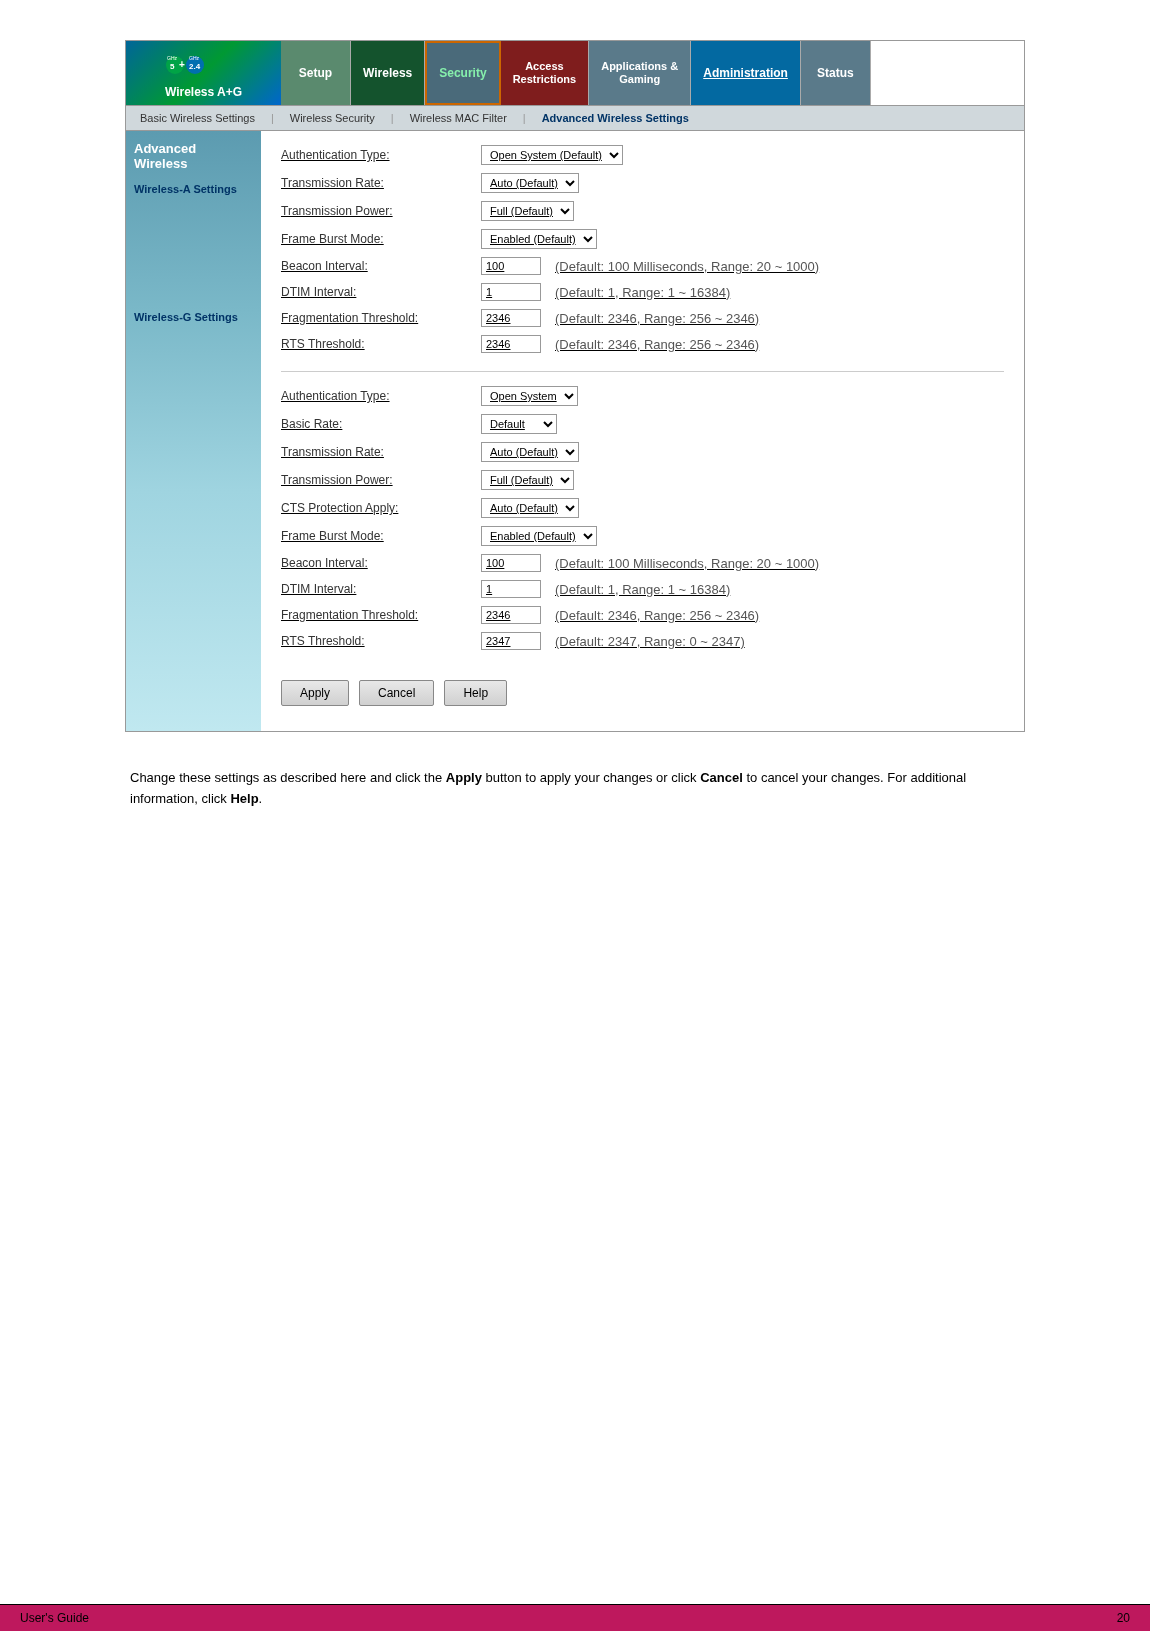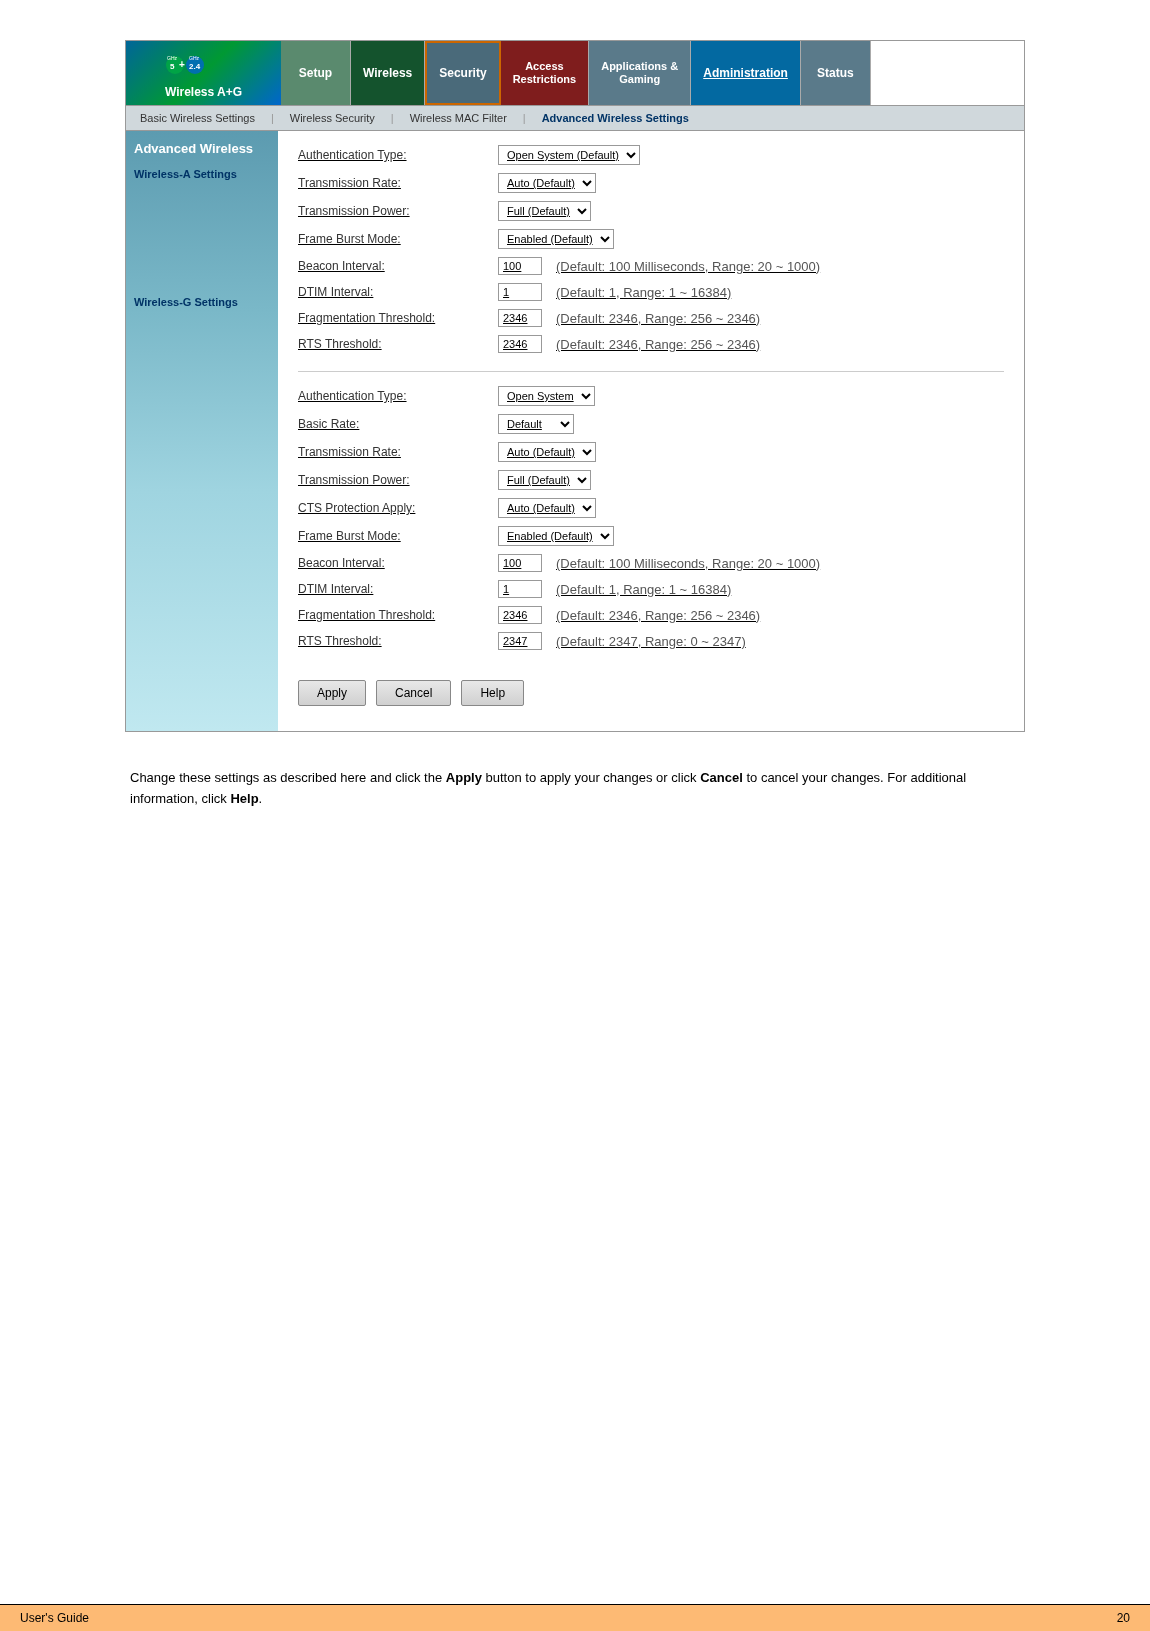--- a/index.html
+++ b/index.html
@@ -58,21 +58,21 @@
       cursor: pointer;
       display: flex;
       align-items: center;
       justify-content: center;
       min-width: 70px;
       border-right: 1px solid #aaa;
     }
 
     .nav-tab.setup { background: #5a8a6e; }
     .nav-tab.wireless { background: #14532d; }
-    .nav-tab.security { background: #4a6a7a; border: 2px solid #cc6600; color: #ffffff; }
+    .nav-tab.security { background: #4a6a7a; border: 2px solid #cc6600; color: #86efac; }
     .nav-tab.access { background: #7f1d1d; }
     .nav-tab.applications { background: #5a7a8a; }
     .nav-tab.administration { background: #0369a1; text-decoration: underline; }
     .nav-tab.status { background: #5a7a8a; }
 
     
     .sub-nav {
       display: flex;
       background: #d0d8dc;
       border-bottom: 1px solid #999;
@@ -99,21 +99,21 @@
     }
 
     
     .content-area {
       display: flex;
       background: #fff;
     }
 
     
     .left-sidebar {
-      width: 152px;
+      width: 135px;
       background: linear-gradient(180deg, #5c9bb0 0%, #7ab8c8 30%, #9fd4e0 60%, #c0e8f0 100%);
       padding: 10px 8px;
       flex-shrink: 0;
       min-height: 600px;
     }
 
     .sidebar-title {
       font-size: 13px;
       font-weight: bold;
       color: #fff;
@@ -160,21 +160,21 @@
 
     .settings-select {
       font-size: 11px;
       padding: 2px 4px;
       border: 1px solid #999;
       background: #fff;
       cursor: pointer;
     }
 
     .settings-input {
-      width: 44px;
+      width: 60px;
       font-size: 11px;
       padding: 2px 4px;
       border: 1px solid #999;
     }
 
     .settings-hint {
       font-size: 13px;
       color: #555;
       margin-left: 6px;
     }
@@ -208,21 +208,21 @@
     .page-footer {
       position: fixed;
       bottom: 0;
       left: 0;
       right: 0;
       border-top: 1px solid #000;
       padding: 6px 20px;
       display: flex;
       justify-content: space-between;
       font-size: 12px;
-      background: #fdba74;
+      background: #be185d;
     }
 
     .section-divider {
       border: none;
       border-top: 1px solid #ccc;
       margin: 14px 0;
     }
   </style>
 </head>
 <body>

